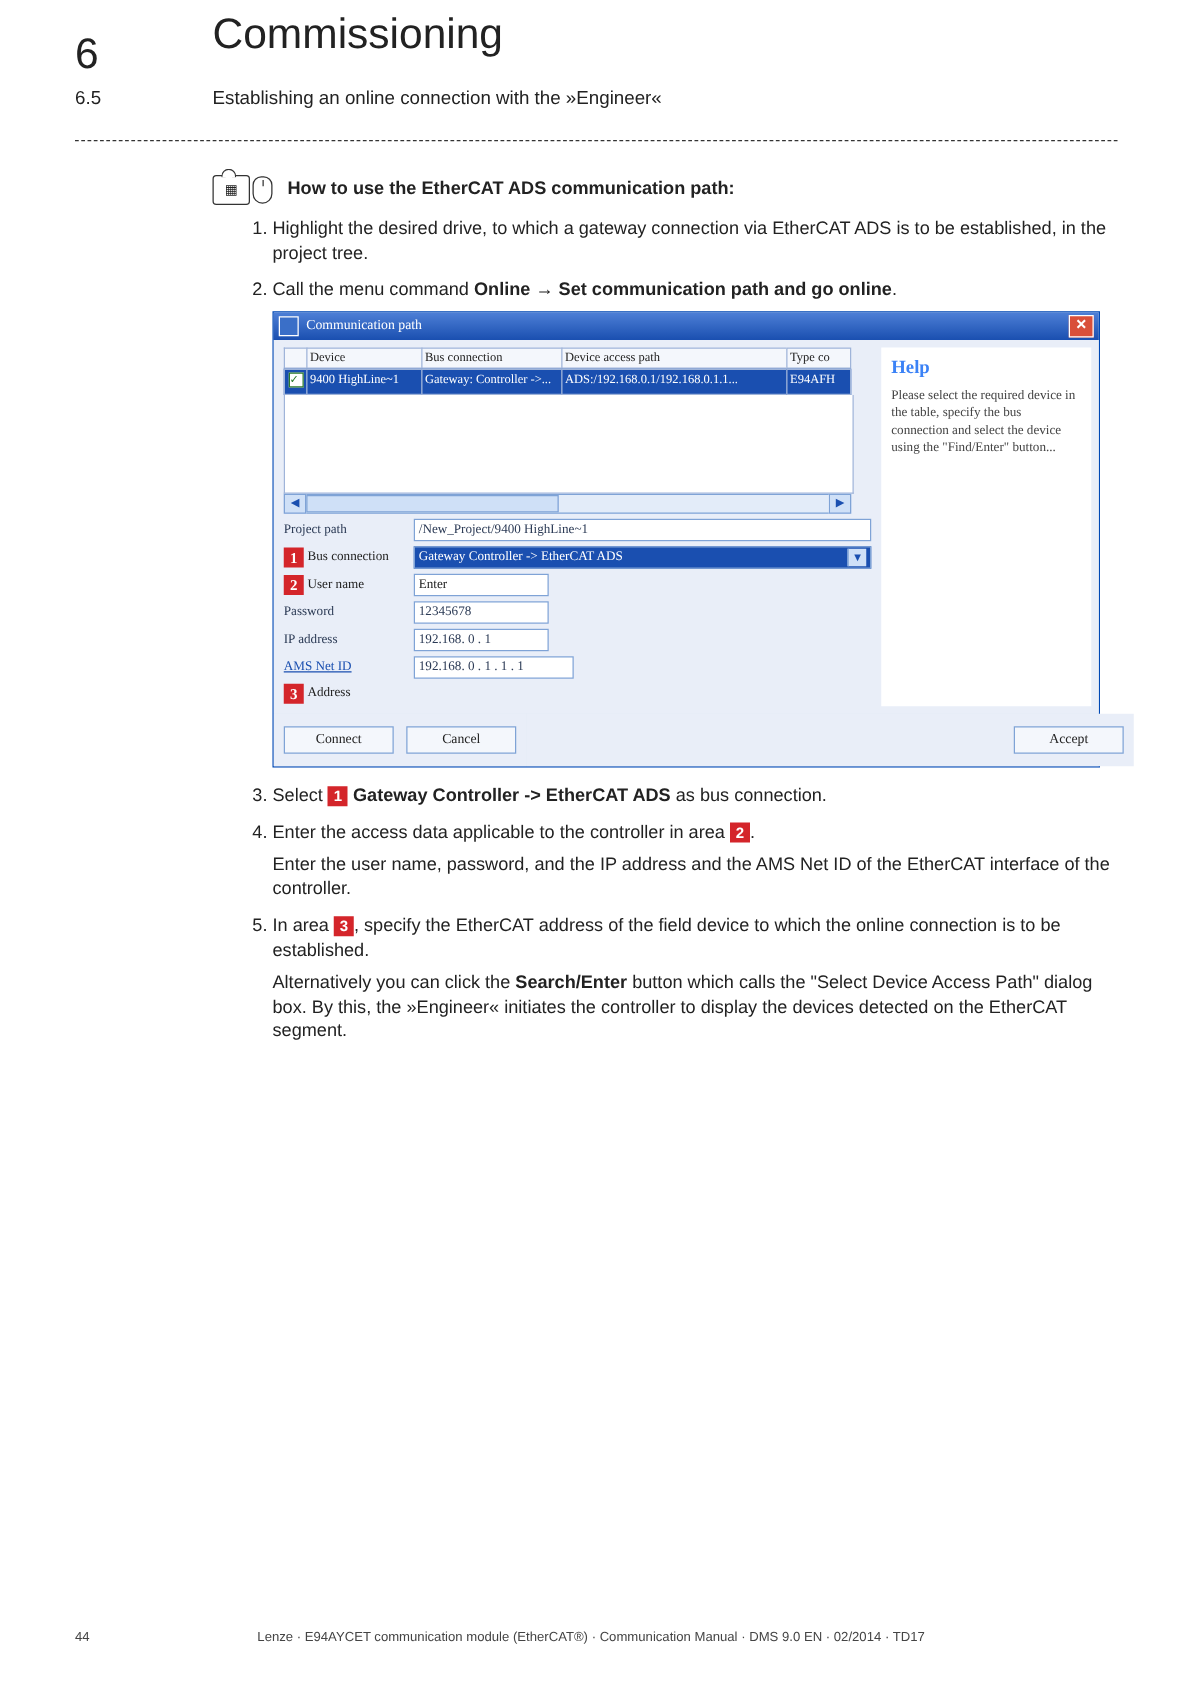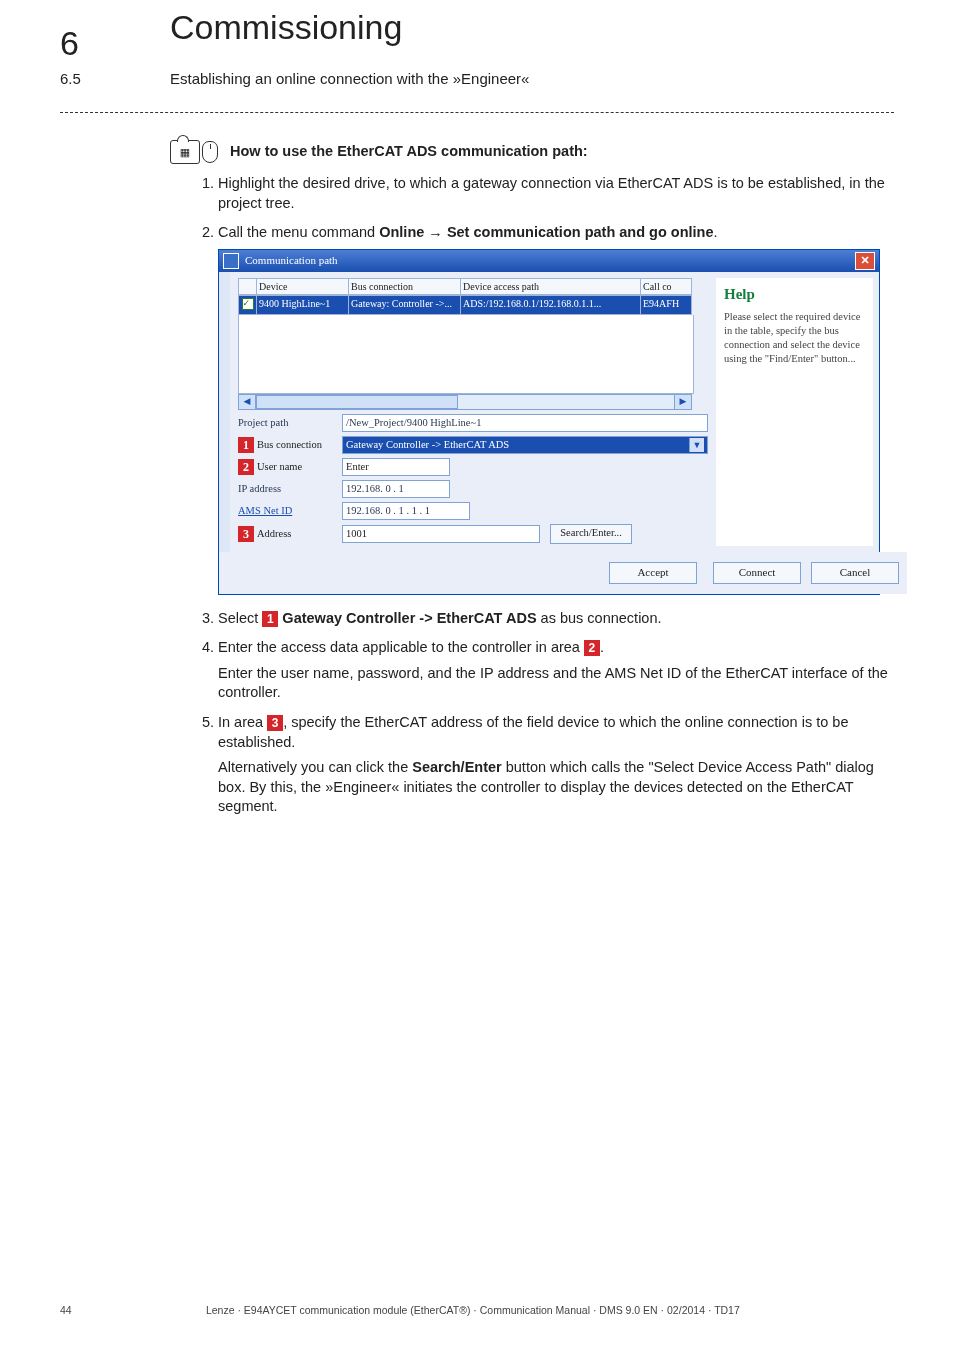--- a/index.html
+++ b/index.html
@@ -157,35 +157,34 @@
     border: 1px solid #fff;
     color: #fff;
     font-size: 11px;
     line-height: 14px;
     text-align: center;
     font-weight: 700;
   }
   .ss-body {
     display: flex;
     background: #e9eef8;
-    margin-left: 11px;
   }
   .ss-left {
     flex: 0 0 470px;
     padding: 6px 8px 8px 8px;
   }
   .ss-right {
     flex: 1;
     background: #fff;
     margin: 6px 6px 6px 0;
     padding: 6px 8px;
     color: #444;
   }
   .help-hdr {
-    color: #15803d;
+    color: #3b82f6;
     font-weight: 700;
     font-size: 15px;
     margin-bottom: 6px;
   }
   .grid-head, .grid-row {
     display: grid;
     grid-template-columns: 18px 92px 112px 180px 52px;
     font-size: 10px;
   }
   .grid-head > div, .grid-row > div {
@@ -405,21 +404,21 @@
             <span class="close-btn">✕</span>
           </div>
           <div class="ss-body">
             <div class="ss-left">
 
               <div class="grid-head">
                 <div></div>
                 <div>Device</div>
                 <div>Bus connection</div>
                 <div>Device access path</div>
-                <div>Call co</div>
+                <div>Type co</div>
               </div>
               <div class="grid-row">
                 <div><span class="chk"></span></div>
                 <div>9400 HighLine~1</div>
                 <div>Gateway: Controller -&gt;...</div>
                 <div>ADS:/192.168.0.1/192.168.0.1.1...</div>
                 <div>E94AFH</div>
               </div>
               <div class="grid-space"></div>
               <div class="hscroll">
@@ -445,55 +444,57 @@
               </div>
 
               <div class="row-with-marker">
                 <span class="marker">2</span>
                 <div class="lbl">User name</div>
                 <div>
                     <div class="inp" style="width:100px">Enter</div>
                   </div>
               </div>
               <div class="form-row">
+                <div class="lbl">Password</div>
+                <div>
+                    <div class="inp" style="width:100px">12345678</div>
+                  </div>
+              </div>
+              <div class="form-row">
                 <div class="lbl">IP address</div>
                 <div>
                     <div class="inp" style="width:100px">192.168. 0 . 1</div>
                   </div>
               </div>
               <div class="form-row">
                 <div class="lbl ul">AMS Net ID</div>
                 <div>
                     <div class="inp" style="width:120px">192.168. 0 . 1 . 1 . 1</div>
                   </div>
               </div>
 
               <div class="row-with-marker">
                 <span class="marker">3</span>
                 <div class="lbl">Address</div>
-                <div style="display:flex;align-items:center">
-                  <div class="inp" style="width:190px">1001</div>
-                  <span class="se-btn">Search/Enter...</span>
-                </div>
               </div>
             </div>
 
             <div class="ss-right">
               <div class="help-hdr">Help</div>
               <div style="font-size:10.5px">Please select the required device in the table, specify the bus connection and select the device using the "Find/Enter" button...</div>
             </div>
           </div>
 
           <div class="btnrow-outer">
-            <div style="flex:0 0 470px" class="btnrow">
-              <span class="winbtn">Accept</span>
-            </div>
             <div class="btnrow" style="flex:1">
               <span class="winbtn">Connect</span>
               <span class="winbtn">Cancel</span>
+            </div>
+            <div style="flex:0 0 470px" class="btnrow">
+              <span class="winbtn">Accept</span>
             </div>
           </div>
         </div>
       </li>
 
       <li>
         <span>Select </span><span class="marker">1</span><span class="bold"> Gateway Controller -&gt; EtherCAT ADS</span><span> as bus connection.</span>
       </li>
 
       <li>

